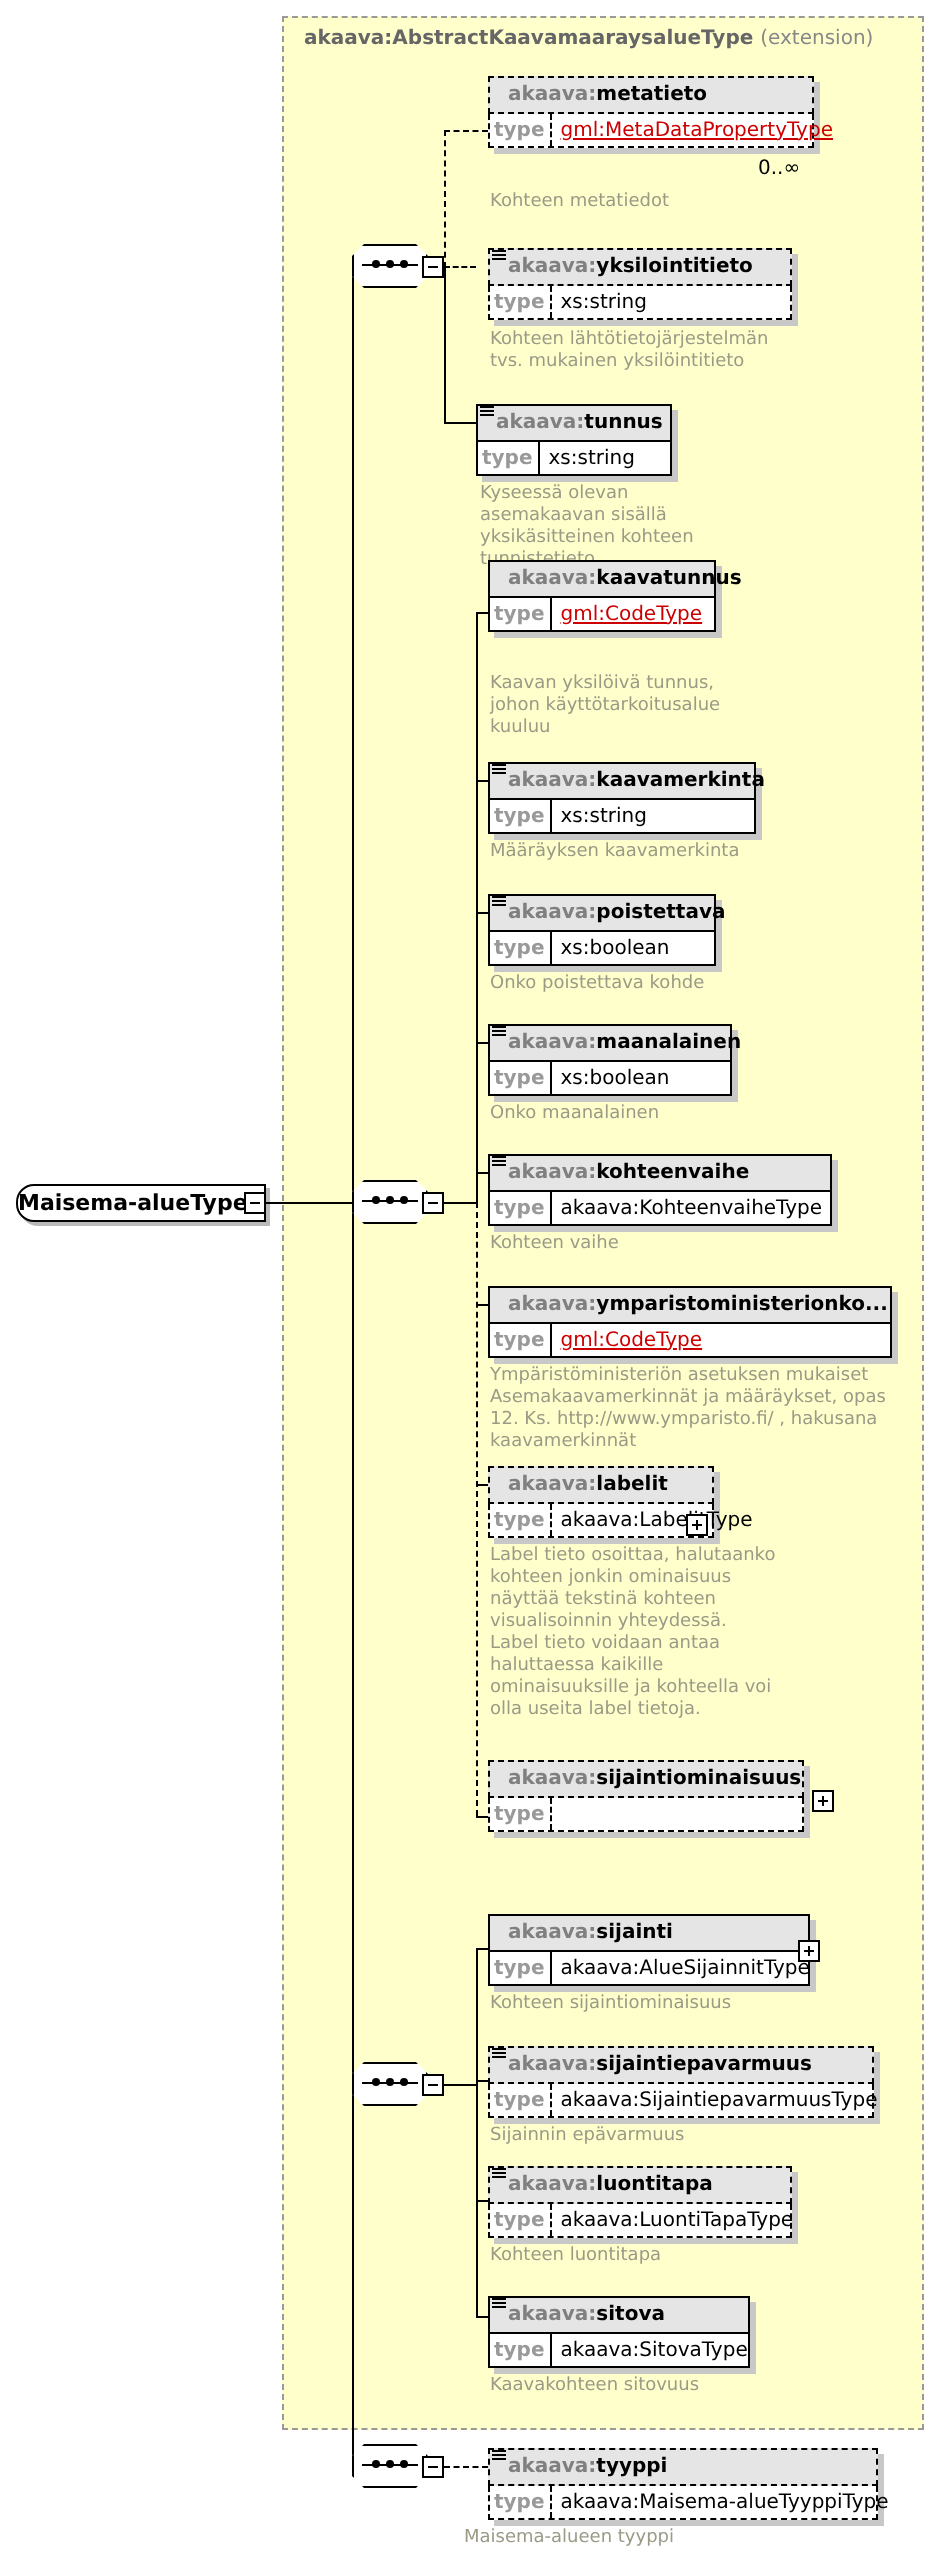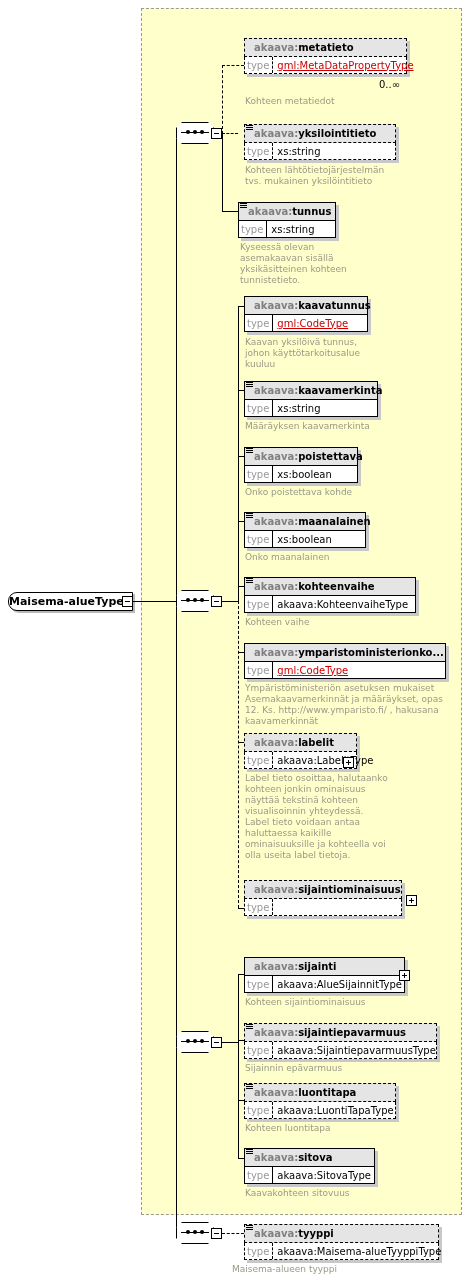--- a/index.html
+++ b/index.html
@@ -107,20 +107,21 @@
     height:17px;
     display:flex;align-items:stretch;
     background:#ffffff;
   }
   .node .tkey{
     font-size:10px;color:#999999;
     padding:0 3px 0 2px;
     display:flex;align-items:center;
     border-right:1px solid #000000;
     white-space:nowrap;
+    font-weight:bold;
   }
   .node.opt .tkey{border-right:1px dashed #000000;}
   .node .tval{
     font-size:10px;color:#000000;
     padding:0 3px 0 4px;
     display:flex;align-items:center;
     white-space:nowrap;
   }
   .node .tval.ref{color:#cc0000;text-decoration:underline;}
   .node .nm{font-size:10px;white-space:nowrap;line-height:19px;}
@@ -157,20 +158,24 @@
   .ln.v{width:0;border-left:1px solid #000000;}
   .ln.h.dash{border-top:1px dashed #000000;}
   .ln.v.dash{border-left:1px dashed #000000;}
 </style>
 </head>
 <body>
 
 <div id="canvas">
 
   <div class="ext-box"></div>
+  <div class="ext-title">
+    <span class="ns">akaava:</span><span class="ns">AbstractKaavamaaraysalueType</span>
+    <span class="extlabel">(extension)</span>
+  </div>
 
   <div class="root-box" style="left:8px;top:592px;width:125px;">
     <span class="root-label">Maisema-alueType</span>
   </div>
   <div class="expander" style="left:122px;top:596px;"></div>
 
   <div class="ln h" style="left:133px;top:601px;width:43px;"></div>
 
   <div class="ln v" style="left:176px;top:133px;height:1100px;"></div>
 
@@ -252,21 +257,21 @@
 
   <div class="ln h" style="left:238px;top:306px;width:6px;"></div>
   <div class="ln h" style="left:238px;top:390px;width:6px;"></div>
   <div class="ln h" style="left:238px;top:456px;width:6px;"></div>
   <div class="ln h" style="left:238px;top:521px;width:6px;"></div>
   <div class="ln h" style="left:238px;top:586px;width:6px;"></div>
   <div class="ln h" style="left:238px;top:652px;width:6px;"></div>
   <div class="ln h dash" style="left:238px;top:742px;width:6px;"></div>
   <div class="ln h dash" style="left:238px;top:908px;width:6px;"></div>
 
-  <div class="node" style="left:244px;top:296px;width:124px;">
+  <div class="node" style="left:244px;top:280px;width:114px;">
     <div class="row-name">
       <span class="nm"><span class="ns">akaava:</span><span class="loc">kaavatunnus</span></span>
     </div>
     <div class="row-type">
       <span class="tkey">type</span>
       <span class="tval ref">gml:CodeType</span>
     </div>
   </div>
   <div class="anno" style="left:245px;top:337px;width:210px;">Kaavan yksilöivä tunnus,
 johon käyttötarkoitusalue

